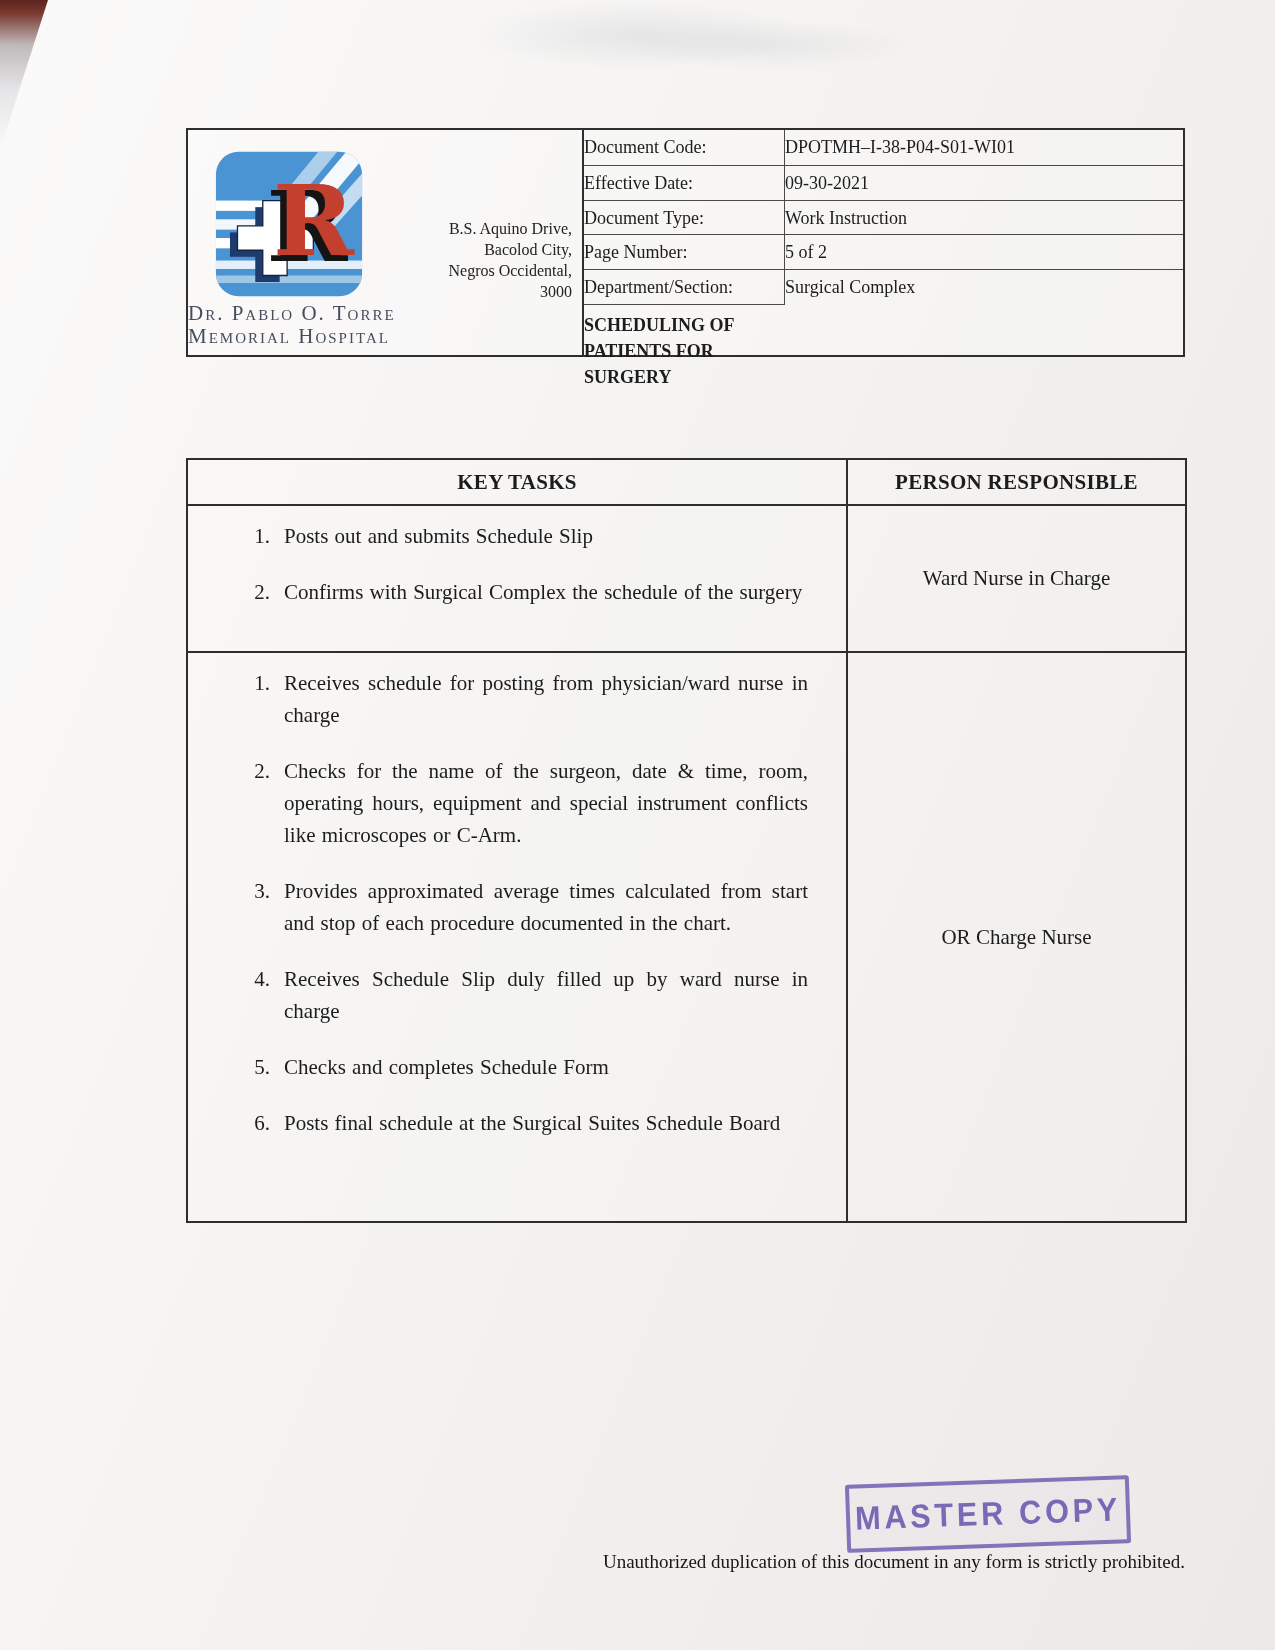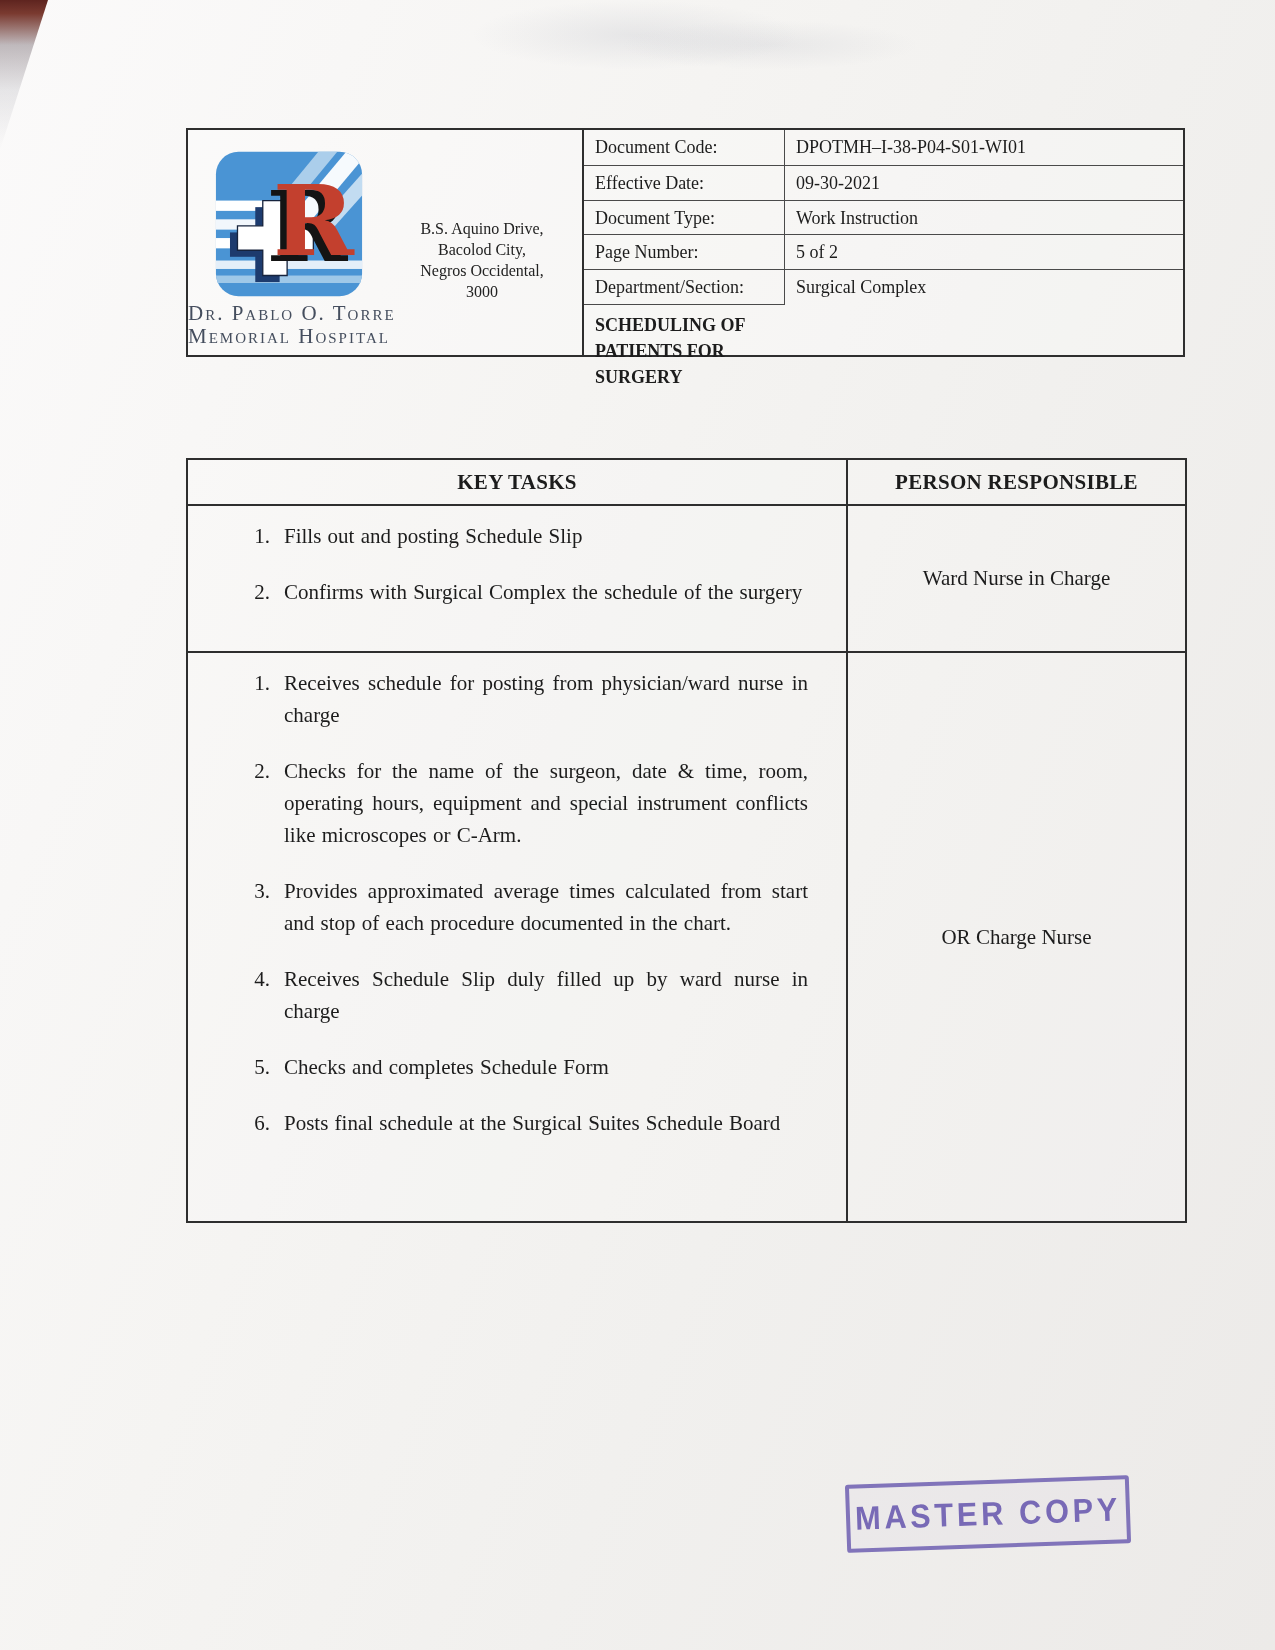--- a/index.html
+++ b/index.html
@@ -29,30 +29,30 @@
     border:2px solid #2e2e2e;display:flex;box-sizing:border-box;background:rgba(255,255,255,.25);
   }
   .logo-cell{position:relative;width:396px;box-sizing:border-box;border-right:2px solid #2e2e2e;}
   .hospital-logo{position:absolute;left:26px;top:20px;}
   .hospital-name{
     position:absolute;left:0px;top:172px;width:214px;
     font-variant:small-caps;letter-spacing:2px;line-height:23px;
     font-size:21px;color:#454e5e;
   }
   .hospital-address{
-    position:absolute;left:204px;top:88px;width:180px;text-align:center;
+    position:absolute;left:204px;top:88px;width:180px;text-align:right;
     font-size:16px;line-height:21px;color:#222;
   }
   .doc-table{
     flex:1;display:grid;
     grid-template-columns:201px 1fr;
     grid-template-rows:35px 35px 34px 35px 35px auto;
   }
   .doc-cell{
-    box-sizing:border-box;padding:6px 6px 0 11px;
+    box-sizing:border-box;padding:6px 6px 0 0;
     font-size:18px;border-top:1.5px solid #4a4a4a;
     line-height:22px;
   }
   .doc-cell.first{border-top:none;}
   .doc-cell.label{border-right:1.5px solid #4a4a4a;}
   .doc-cell.title-value{font-weight:bold;line-height:26px;padding-top:7px;}
 
   
   .task-table{
     position:absolute;left:186px;top:458px;width:1001px;height:765px;
@@ -186,21 +186,21 @@
       <div class="doc-cell value title-value">SCHEDULING OF PATIENTS FOR SURGERY</div>
     </div>
   </div>
 
   <div class="task-table">
     <div class="tt-header tasks">KEY TASKS</div>
     <div class="tt-header">PERSON RESPONSIBLE</div>
 
     <div class="tasks-cell mid">
       <ol class="task-list">
-        <li>Fills out and posting Schedule Slip</li>
+        <li>Posts out and submits Schedule Slip</li>
         <li>Confirms with Surgical Complex the schedule of the surgery</li>
       </ol>
     </div>
     <div class="person-cell mid">Ward Nurse in Charge</div>
 
     <div class="tasks-cell">
       <ol class="task-list">
         <li>Receives schedule for posting from physician/ward nurse in charge</li>
         <li>Checks for the name of the surgeon, date &amp; time, room, operating hours, equipment and special instrument conflicts like microscopes or C-Arm.</li>
         <li>Provides approximated average times calculated from start and stop of each procedure documented in the chart.</li>
@@ -209,14 +209,15 @@
         <li>Posts final schedule at the Surgical Suites Schedule Board</li>
       </ol>
     </div>
     <div class="person-cell">OR Charge Nurse</div>
   </div>
 
   <div class="stamp">
     <span class="stamp-label">MASTER COPY</span>
   </div>
 
+  <div class="footer-note">Unauthorized duplication of this document in any form is strictly prohibited.</div>
 
 </div>
 
 </body></html>

